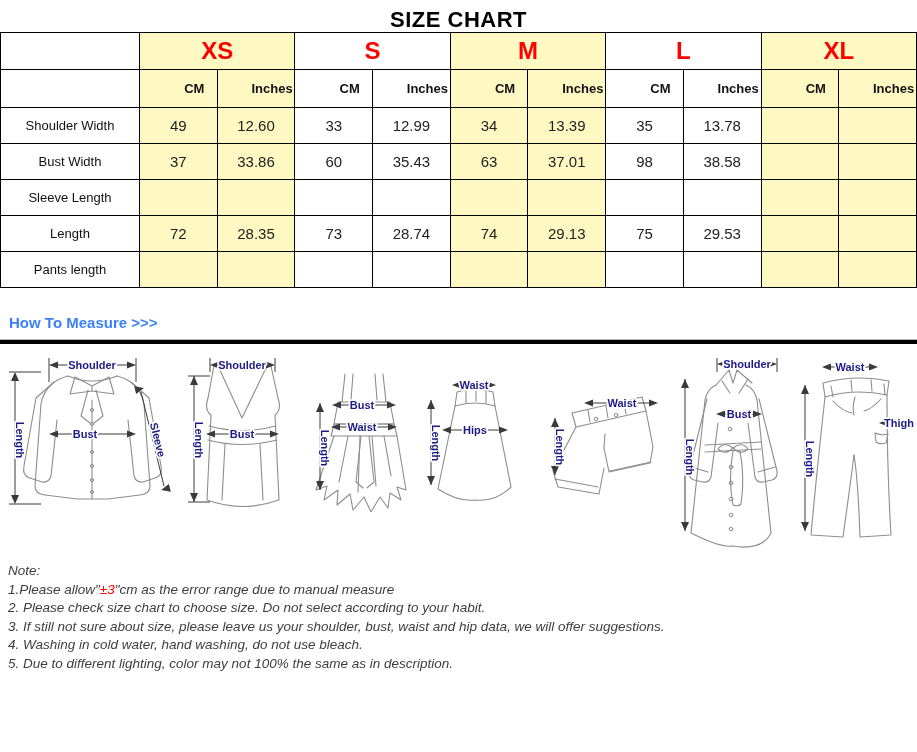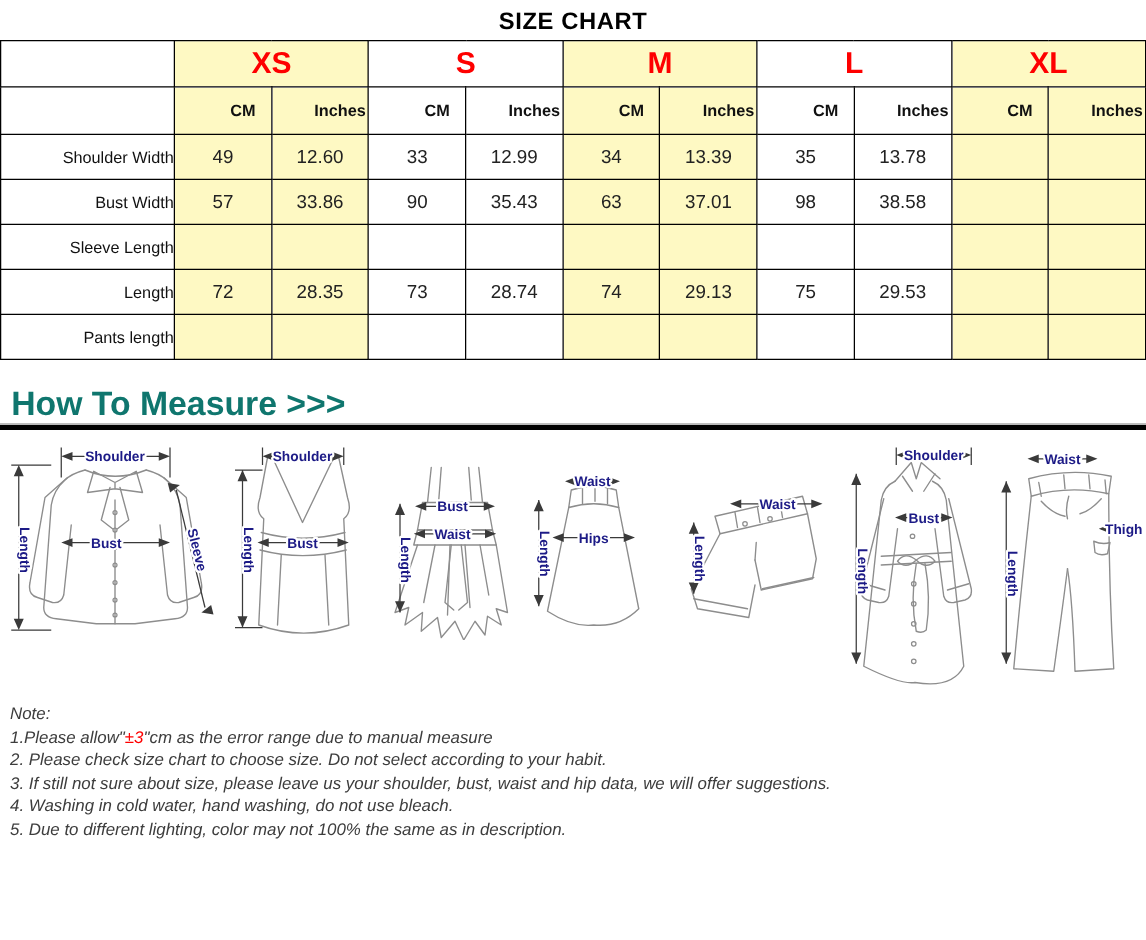--- a/index.html
+++ b/index.html
@@ -1,31 +1,31 @@
 <!DOCTYPE html>
 <html><head>
 <meta charset="utf-8">
 <style>
   html,body{margin:0;padding:0;}
   body{width:917px;height:752px;background:#fff;font-family:"Liberation Sans",sans-serif;color:#111;overflow:hidden;}
   .page{position:relative;width:917px;height:752px;}
 
   .title{margin:0;padding-top:7px;height:32px;box-sizing:border-box;text-align:center;
-         font-size:19px;font-weight:bold;letter-spacing:.5px;color:#000;}
+         font-size:22px;font-weight:bold;letter-spacing:.5px;color:#000;}
 
   table.size{border-collapse:collapse;table-layout:fixed;width:917px;}
   col.lab{width:139px;}
   .size th,.size td{border:1px solid #000;text-align:center;vertical-align:middle;padding:0;overflow:hidden;white-space:nowrap;}
   tr.size-row th{height:36px;font-size:24px;font-weight:bold;color:#fe0000;}
   tr.unit-row th{height:37px;font-size:13px;font-weight:bold;color:#111;padding-left:32px;}
-  tbody th.rl{font-weight:normal;font-size:13px;height:35px;color:#111;text-align:right;}
+  tbody th.rl{font-weight:normal;font-size:13px;height:35px;color:#111;}
   tbody td{font-size:15px;color:#222;}
   .g{background:#fef9c3;}
 
-  .measure-head{margin:22px 0 0 9px;font-size:27px;font-weight:bold;color:#0f766e;height:26px;line-height:26px;}
+  .measure-head{margin:22px 0 0 9px;font-size:15px;font-weight:bold;color:#3b82f6;height:26px;line-height:26px;}
   .rule{height:4px;background:#000;border-top:1px solid #b9b9b9;margin-top:3px;}
 
   .figs{position:relative;height:212px;}
   .fig{position:absolute;}
   .ln{fill:none;stroke:#8d8d8d;stroke-width:1.1;stroke-linejoin:round;stroke-linecap:round;}
   .bt{fill:none;stroke:#8d8d8d;stroke-width:1;}
   .ar{fill:none;stroke:#3a3a3a;stroke-width:1;}
   .ah{fill:#3a3a3a;stroke:none;}
   .lbl{font-family:"Liberation Sans",sans-serif;font-size:11px;font-weight:bold;fill:#1c1a86;
        text-anchor:middle;paint-order:stroke;stroke:#fff;stroke-width:3.5px;stroke-linejoin:round;}
@@ -86,23 +86,23 @@
         <td>12.99</td>
         <td class="g">34</td>
         <td class="g">13.39</td>
         <td>35</td>
         <td>13.78</td>
         <td class="g"></td>
         <td class="g"></td>
       </tr>
       <tr>
         <th class="rl">Bust Width</th>
-        <td class="g">57</td>
+        <td class="g">37</td>
         <td class="g">33.86</td>
-        <td>90</td>
+        <td>60</td>
         <td>35.43</td>
         <td class="g">63</td>
         <td class="g">37.01</td>
         <td>98</td>
         <td>38.58</td>
         <td class="g"></td>
         <td class="g"></td>
       </tr>
       <tr>
         <th class="rl">Sleeve Length</th>

